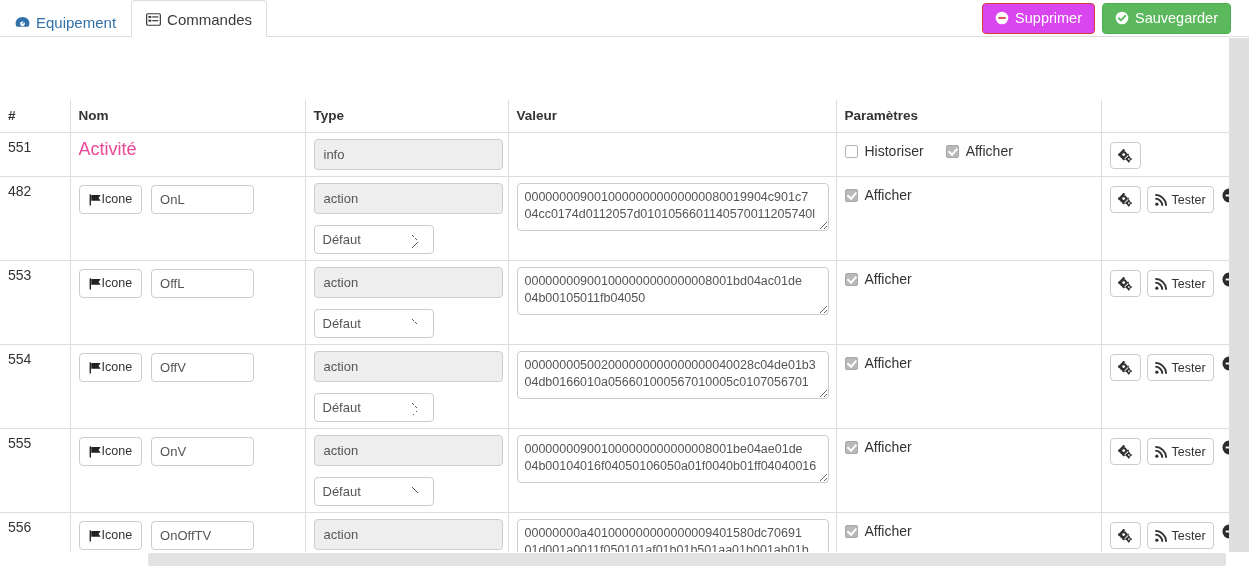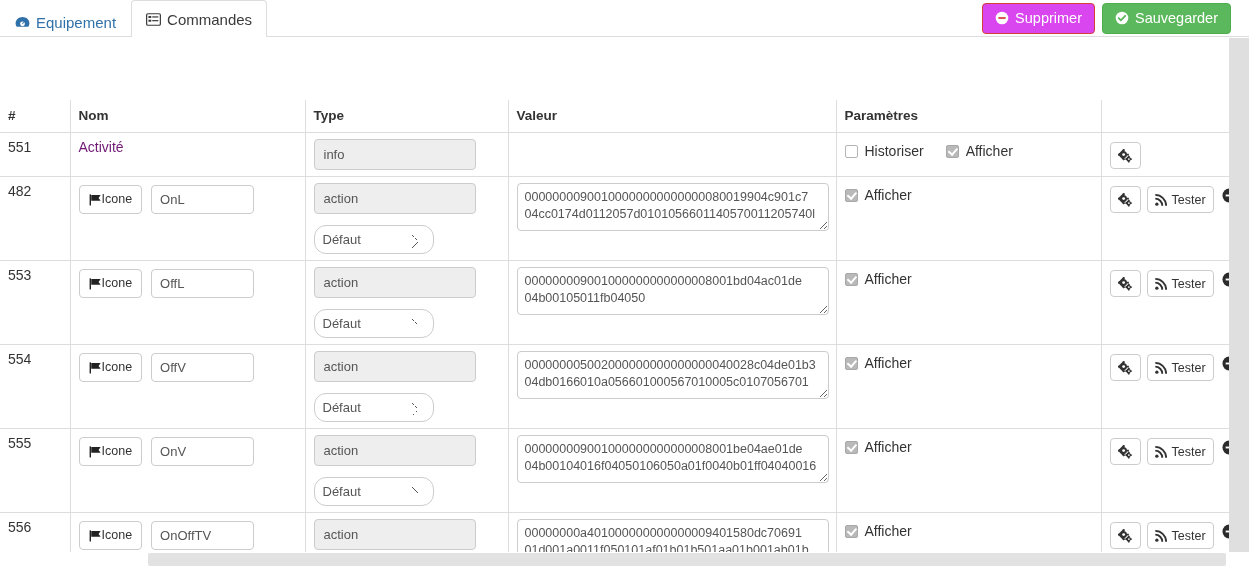--- a/index.html
+++ b/index.html
@@ -139,22 +139,22 @@
   .col-val   { width: 328px; }
   .col-param { width: 265px; }
   .col-act   { width: 128px; }
 
   td.idcell {
     font-size: 14px;
     color: #333;
     padding-top: 12px;
   }
   td.namecell-plain {
-    font-size: 14px;
-    color: #701a75;
+    font-size: 18px;
+    color: #ec4899;
     padding-top: 12px;
   }
 
   .namerow {
     display: flex;
     align-items: center;
     gap: 9px;
     padding-top: 2px;
   }
   .icone-btn {
@@ -178,37 +178,37 @@
     color: #555;
     padding: 6px 8px;
     box-sizing: border-box;
     font-family: "Liberation Sans", sans-serif;
     outline: none;
     background: #fff;
   }
 
   .type-input {
     display: block;
-    width: 162px;
+    width: 189px;
     border: 1px solid #cccccc;
     border-radius: 4px;
     background: #eeeeee;
     color: #555;
     font-size: 13px;
     padding: 7px 9px;
     box-sizing: border-box;
     font-family: "Liberation Sans", sans-serif;
     outline: none;
   }
   .subtype-select {
     display: block;
     margin-top: 11px;
     width: 120px;
     border: 1px solid #cccccc;
-    border-radius: 12px;
+    border-radius: 4px;
     background: #ffffff;
     color: #555;
     font-size: 13px;
     padding: 6px 8px;
     box-sizing: border-box;
     font-family: "Liberation Sans", sans-serif;
     outline: none;
     appearance: none;
     -webkit-appearance: none;
     background-image:

